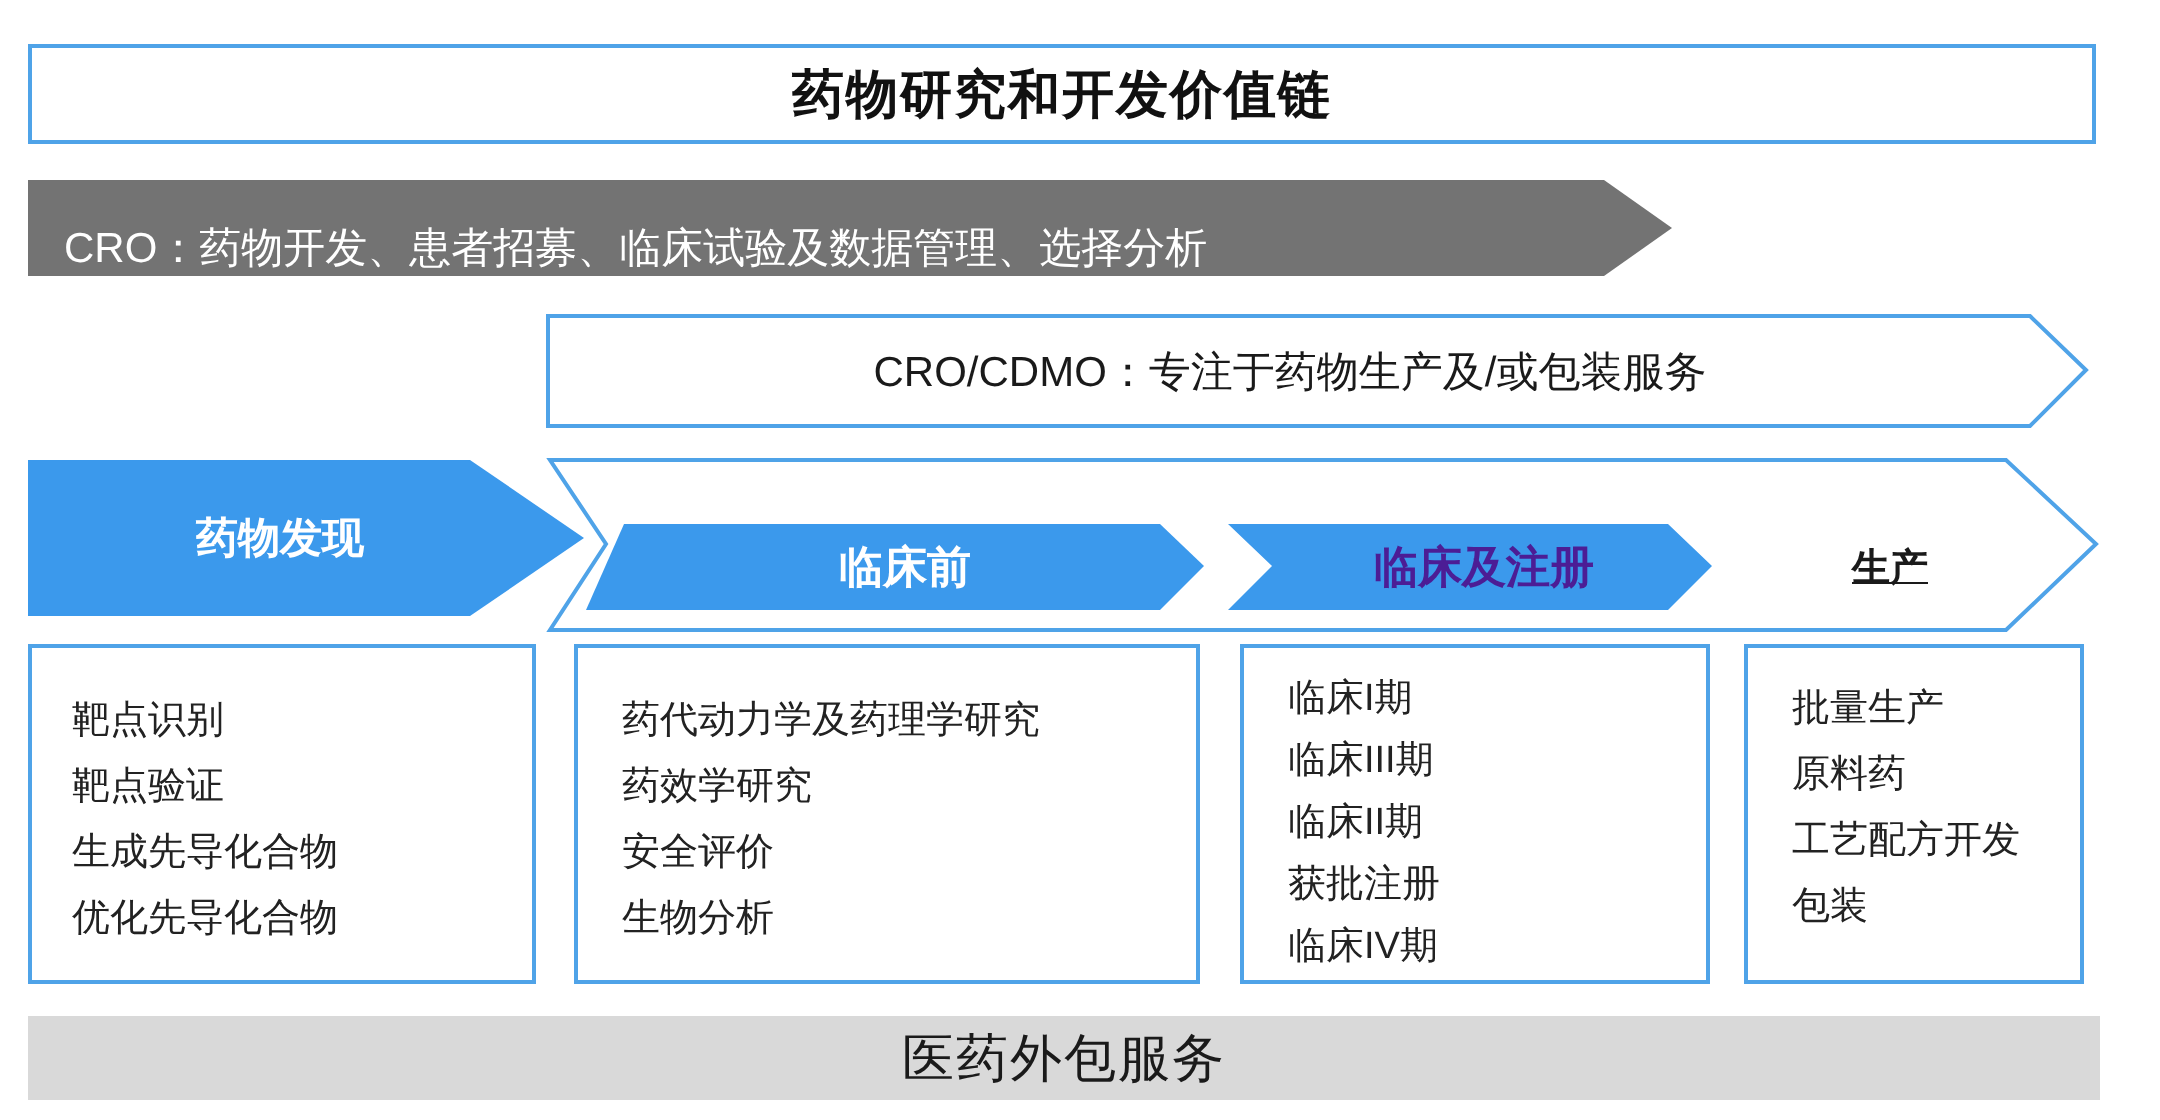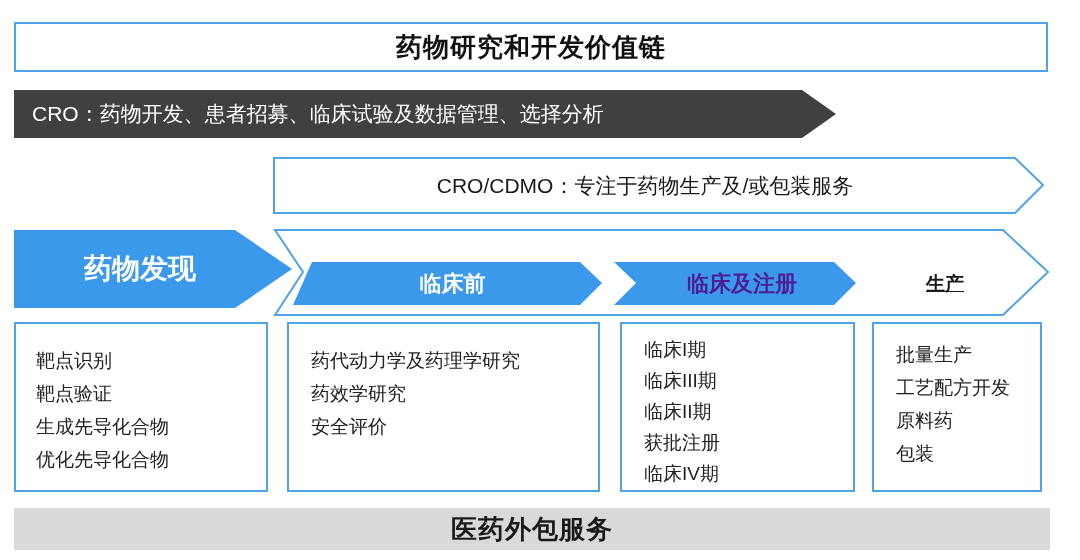--- a/index.html
+++ b/index.html
@@ -6,53 +6,53 @@
   body{font-family:"Liberation Sans","DejaVu Sans",sans-serif;}
   .canvas{position:relative;width:1080px;height:560px;background:#ffffff;overflow:hidden;}
 
   
   .title-box{position:absolute;left:14px;top:22px;width:1030px;height:46px;
     border:2px solid #4FA3E8;display:flex;align-items:center;justify-content:center;
     font-size:26px;font-weight:bold;color:#111111;letter-spacing:1px;}
 
   
   .cro-banner{position:absolute;left:14px;top:90px;width:822px;height:48px;
-    background:#404040;color:#ffffff;font-size:21px;
-    display:flex;align-items:center;padding-left:18px;box-sizing:border-box;
+    background:#737373;color:#ffffff;font-size:21px;
+    display:flex;align-items:flex-end;padding-left:18px;box-sizing:border-box;
     clip-path:polygon(0 0, calc(100% - 34px) 0, 100% 50%, calc(100% - 34px) 100%, 0 100%);}
 
   
   .cdmo-arrow{position:absolute;left:273px;top:157px;width:772px;height:57px;}
   .cdmo-label{position:absolute;left:273px;top:157px;width:744px;height:57px;
     display:flex;align-items:center;justify-content:center;
     font-size:21px;color:#1a1a1a;}
 
   
   .arrow-row{position:absolute;left:0;top:228px;width:1060px;height:92px;}
 
   .stage-label{position:absolute;display:flex;align-items:center;justify-content:center;
     font-weight:bold;white-space:nowrap;}
-  .lbl-discovery{left:40px;top:244px;width:200px;height:50px;font-size:28px;color:#ffffff;text-align:right;}
+  .lbl-discovery{left:40px;top:244px;width:200px;height:50px;font-size:21px;color:#ffffff;text-align:right;}
   .lbl-preclinical{left:330px;top:262px;width:245px;height:43px;font-size:22px;color:#ffffff;}
   .lbl-clinical{left:642px;top:262px;width:200px;height:43px;font-size:22px;color:#4c1d95;}
   .lbl-production{left:880px;top:262px;width:130px;height:44px;font-size:19px;color:#1a1a1a;text-decoration:underline;}
 
   
   .detail-box{position:absolute;top:322px;height:170px;border:2px solid #4FA3E8;
     box-sizing:border-box;color:#222222;font-size:19px;line-height:33px;}
   .box-discovery{left:14px;width:254px;padding:20px 0 0 20px;}
   .box-preclinical{left:287px;width:313px;padding:20px 0 0 22px;}
   .box-clinical{left:620px;width:235px;padding:10px 0 0 22px;line-height:31px;}
   .box-production{left:872px;width:170px;padding:14px 0 0 22px;}
   .detail-line{white-space:nowrap;}
 
   
   .footer-bar{position:absolute;left:14px;top:508px;width:1036px;height:42px;
     background:#d9d9d9;display:flex;align-items:center;justify-content:center;
-    font-size:26px;font-weight:700;color:#1a1a1a;letter-spacing:1px;}
+    font-size:26px;font-weight:400;color:#1a1a1a;letter-spacing:1px;}
 </style>
 </head>
 <body>
 
 <div class="canvas">
 
   <div class="title-box">
     <span>药物研究和开发价值链</span>
   </div>
 
@@ -85,34 +85,35 @@
     <div class="detail-line">靶点识别</div>
     <div class="detail-line">靶点验证</div>
     <div class="detail-line">生成先导化合物</div>
     <div class="detail-line">优化先导化合物</div>
   </div>
 
   <div class="detail-box box-preclinical">
     <div class="detail-line">药代动力学及药理学研究</div>
     <div class="detail-line">药效学研究</div>
     <div class="detail-line">安全评价</div>
+    <div class="detail-line">生物分析</div>
   </div>
 
   <div class="detail-box box-clinical">
     <div class="detail-line">临床I期</div>
     <div class="detail-line">临床III期</div>
     <div class="detail-line">临床II期</div>
     <div class="detail-line">获批注册</div>
     <div class="detail-line">临床IV期</div>
   </div>
 
   <div class="detail-box box-production">
     <div class="detail-line">批量生产</div>
+    <div class="detail-line">原料药</div>
     <div class="detail-line">工艺配方开发</div>
-    <div class="detail-line">原料药</div>
     <div class="detail-line">包装</div>
   </div>
 
   <div class="footer-bar">
     <span>医药外包服务</span>
   </div>
 
 </div>
 
 </body></html>

